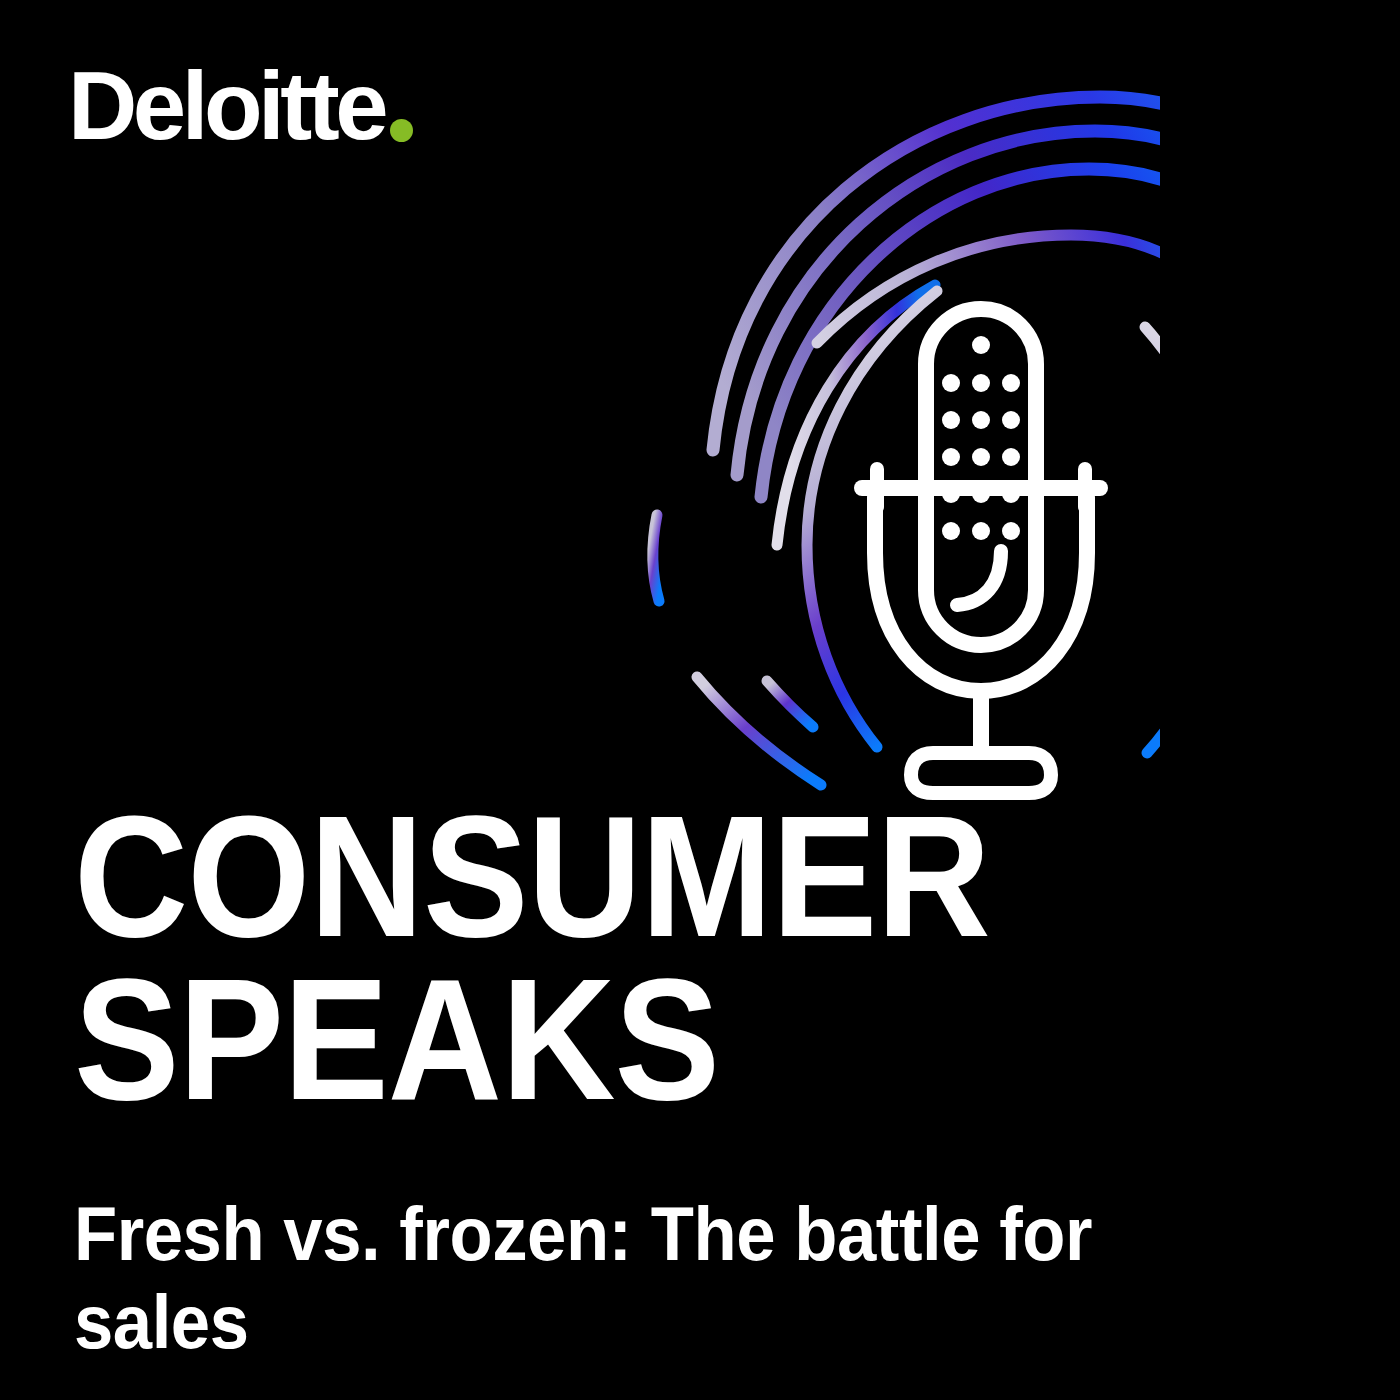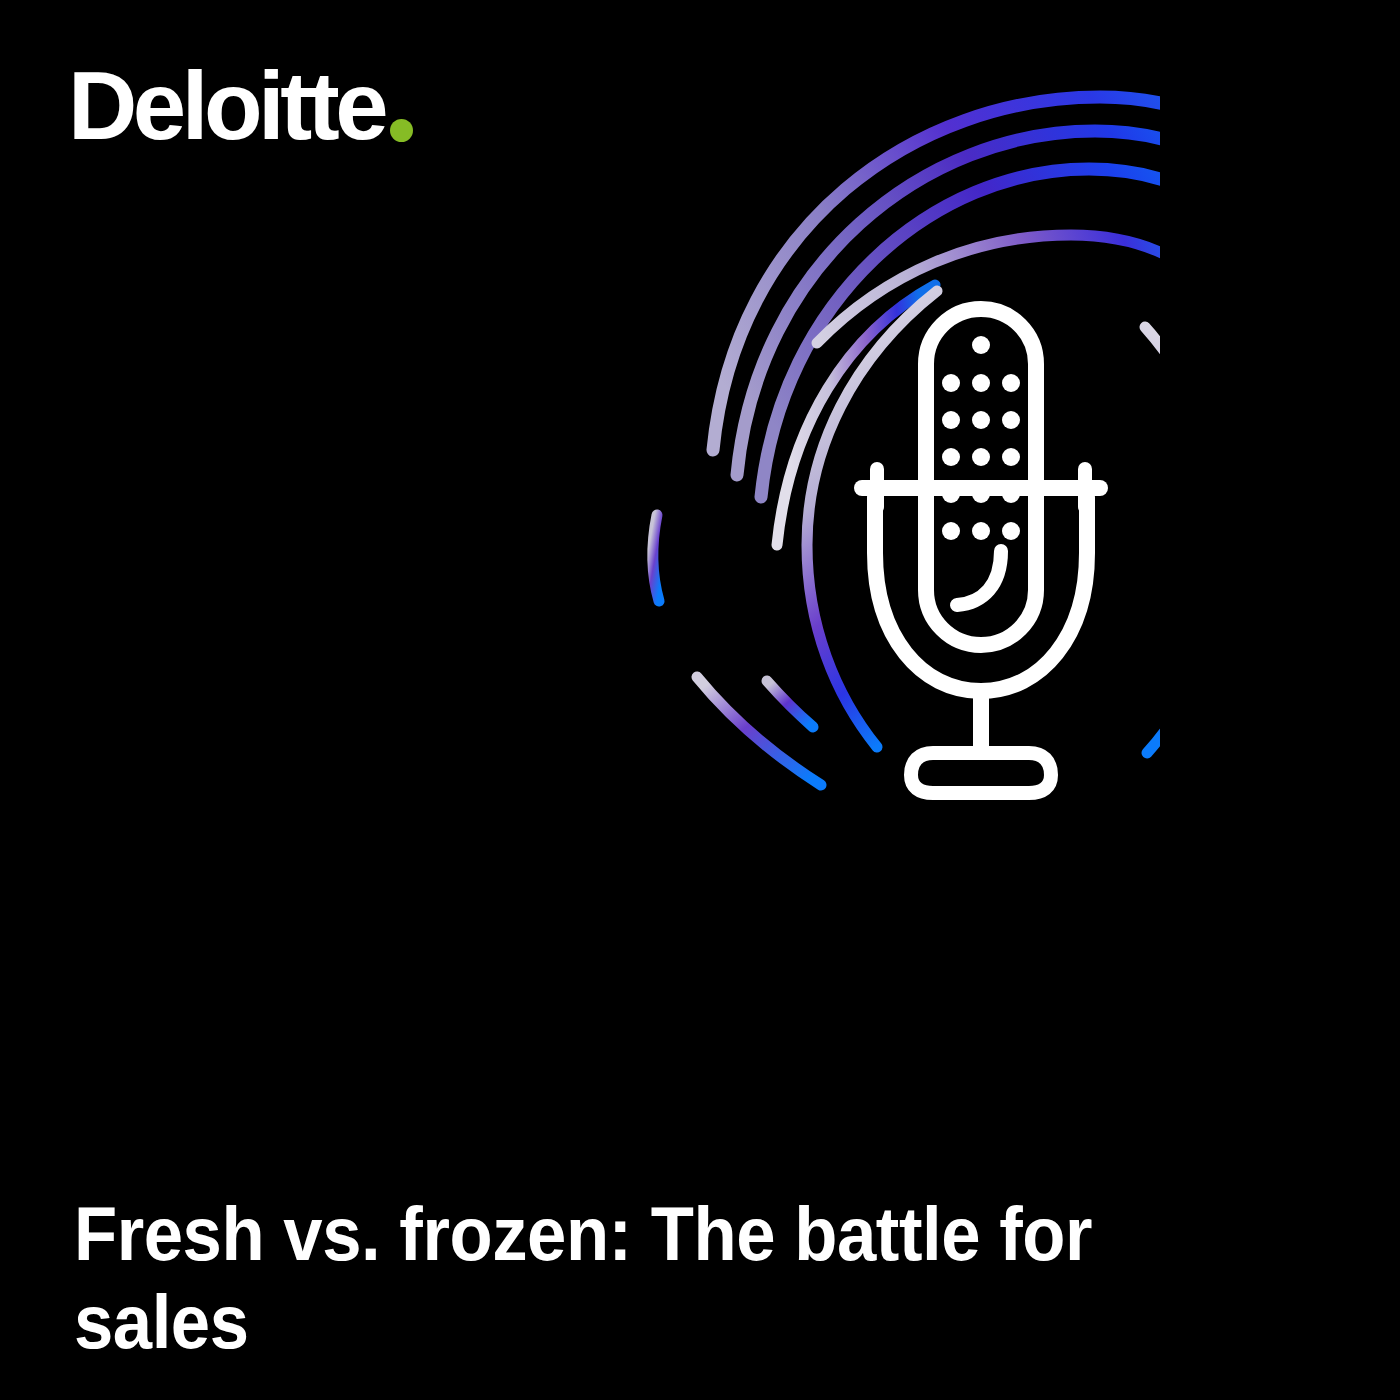--- a/index.html
+++ b/index.html
@@ -218,16 +218,20 @@
         <circle cx="396" cy="449" r="9"></circle>
         <circle cx="426" cy="449" r="9"></circle>
 
         <circle cx="366" cy="486" r="9"></circle>
         <circle cx="396" cy="486" r="9"></circle>
         <circle cx="426" cy="486" r="9"></circle>
       </g>
     </svg>
   </div>
 
+  <div id="titles">
+    <div class="title-line" style="color: rgb(255, 255, 255);">CONSUMER</div>
+    <div class="title-line" style="color: rgb(255, 255, 255);">SPEAKS</div>
+  </div>
 
   <div id="subtitle" style="color: rgb(255, 255, 255);">Fresh vs. frozen: The battle for sales</div>
 
 </div>
 
 </body></html>

